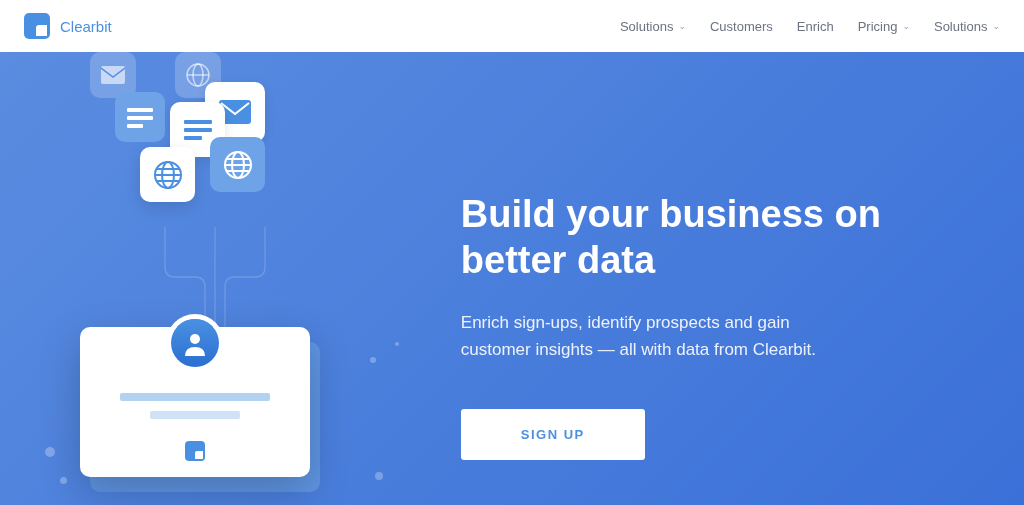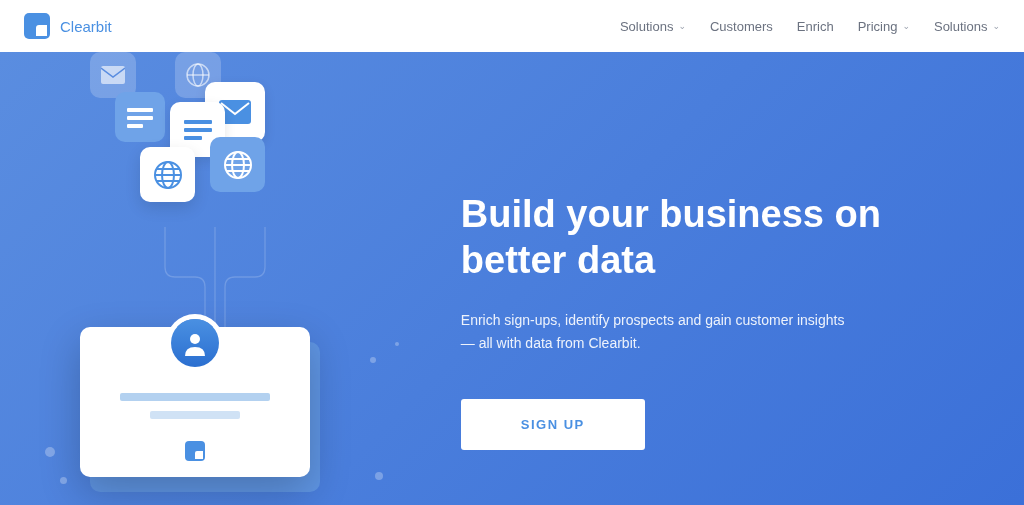--- a/index.html
+++ b/index.html
@@ -94,21 +94,21 @@
 }
 .hero-title {
   color: #fff;
   font-size: 38px;
   font-weight: 700;
   line-height: 1.2;
   margin-bottom: 26px;
 }
 .hero-sub {
   color: rgba(255,255,255,0.9);
-  font-size: 14px;
+  font-size: 17px;
   line-height: 1.6;
   margin-bottom: 45px;
   max-width: 400px;
 }
 .cta {
   background: #fff;
   color: #4a90e2;
   border: none;
   padding: 18px 60px;
   font-size: 13px;

